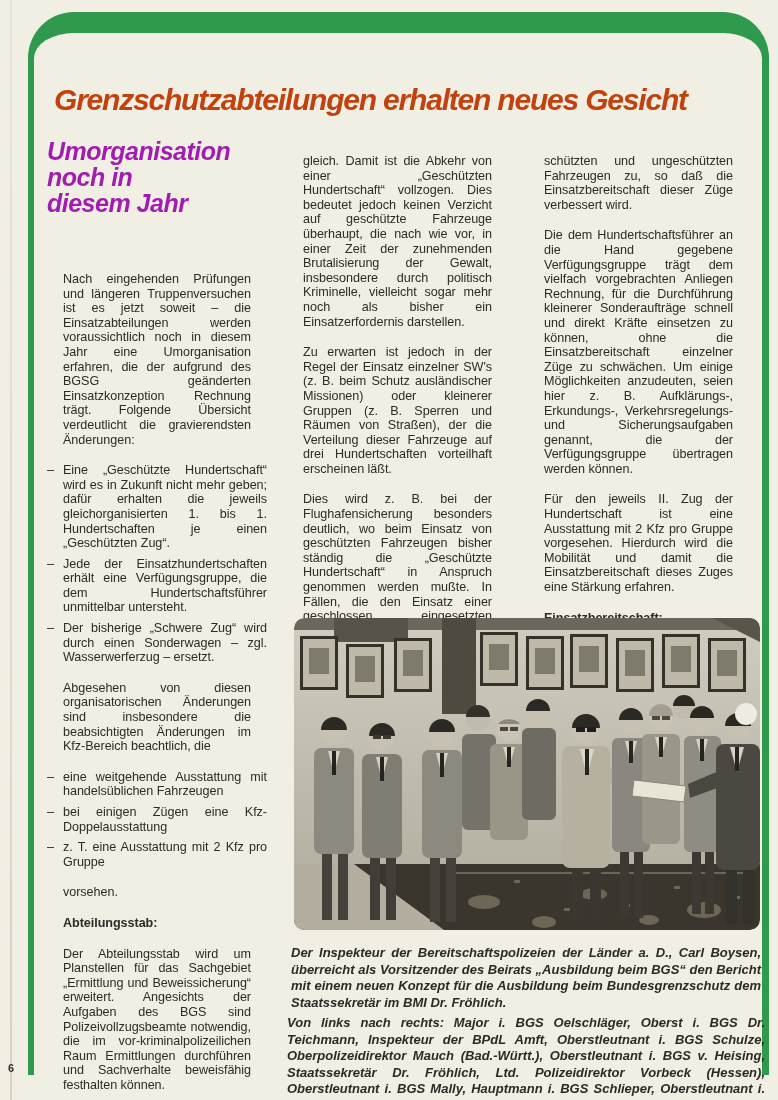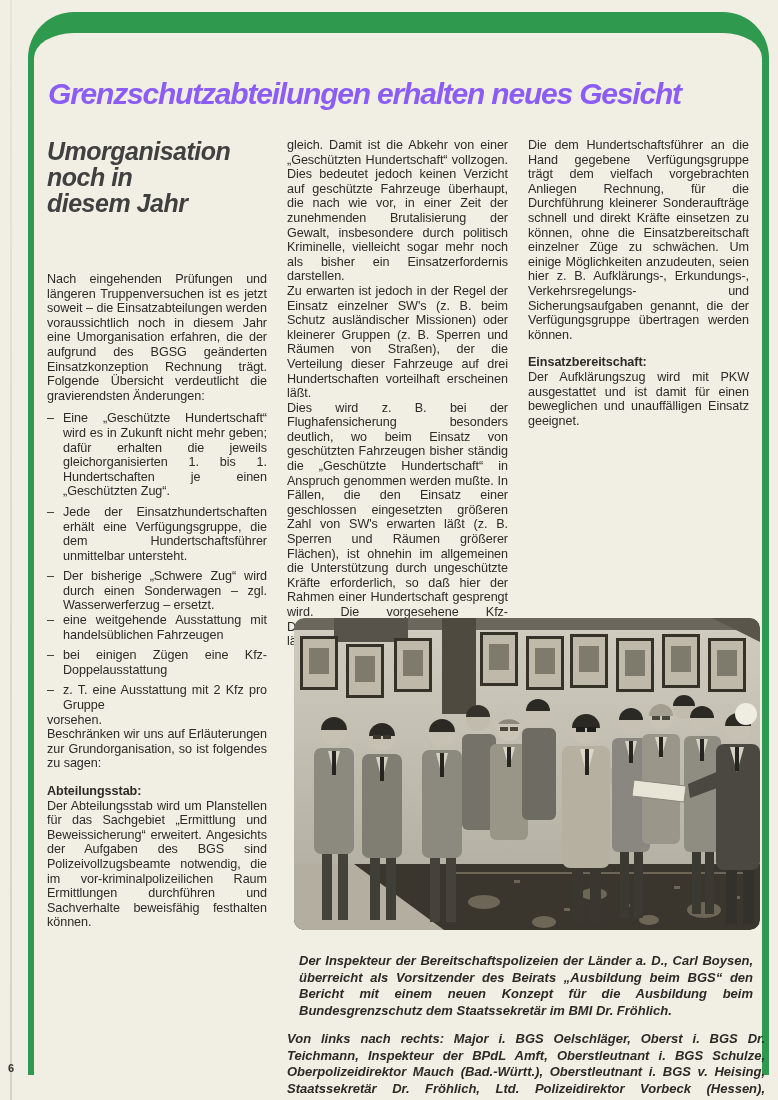--- a/index.html
+++ b/index.html
@@ -19,51 +19,51 @@
   .frame{
     position:absolute;left:28px;top:12px;width:741px;height:1063px;
     box-sizing:border-box;
     border-top:21px solid #2f9a4d;
     border-left:6px solid #2f9a4d;
     border-right:7px solid #2f9a4d;
     border-bottom:none;
     border-radius:46px 46px 0 0;
   }
   .title{
-    position:absolute;left:45px;top:74px;width:700px;margin:3px;
+    position:absolute;left:45px;top:74px;width:700px;margin:9px;
     font-size:30px;font-weight:bold;font-style:italic;
-    letter-spacing:-1.2px;color:#8b5cf6;white-space:nowrap;
+    letter-spacing:-1.2px;color:#c2410c;white-space:nowrap;
   }
   .subtitle{
     margin:0 0 56px 0;
     font-size:25px;line-height:26px;font-weight:bold;font-style:italic;
-    letter-spacing:-0.5px;color:#404040;white-space:pre-line;
+    letter-spacing:-0.5px;color:#a21caf;white-space:pre-line;
   }
   .col{position:absolute;top:138px;font-size:12.6px;line-height:14.6px;
     text-align:justify;letter-spacing:-0.05px;}
   .col1{left:47px;width:220px;}
   .col2{left:287px;width:221px;}
   .col3{left:528px;width:221px;}
-  .col p{margin:0;}
+  .col p{margin:16px;}
   .gap-s{margin-top:6px !important;}
   .gap-m{margin-top:8px !important;}
   .heading{font-weight:bold;margin-top:13px !important;}
   .bullet{display:flex;}
   .bullet .dash{flex:none;width:16px;}
   .bullet .btxt{flex:1;text-align:justify;}
   .photo{
     position:absolute;left:294px;top:618px;width:466px;height:312px;
     border-radius:10px;display:block;
   }
   .caption{
     position:absolute;left:287px;top:941px;width:478px;
     font-size:13px;line-height:16.5px;font-style:italic;font-weight:bold;
     text-align:justify;color:#2b2a25;
   }
-  .caption p{margin:12px;}
+  .caption p{margin:4px;}
   .cap2-wrap{position:relative;margin-top:1px;}
   .pagenum{
     position:absolute;left:8px;top:1062px;
     font-size:11px;font-weight:bold;color:#35342e;
   }
 </style>
 </head>
 <body>
 
 <div class="sheet">
@@ -85,50 +85,52 @@
     </div>
     <div class="bullet gap-s">
       <span class="dash">–</span>
       <span class="btxt">Jede der Einsatzhundertschaften erhält eine Verfügungsgruppe, die dem Hundertschaftsführer unmittelbar untersteht.</span>
     </div>
     <div class="bullet gap-s">
       <span class="dash">–</span>
       <span class="btxt">Der bisherige „Schwere Zug“ wird durch einen Sonderwagen – zgl. Wasserwerferzug – ersetzt.</span>
     </div>
 
+    <p>Abgesehen von diesen organisatorischen Änderungen sind insbesondere die beabsichtigten Änderungen im Kfz-Bereich beachtlich, die</p>
 
     <div class="bullet">
       <span class="dash">–</span>
       <span class="btxt">eine weitgehende Ausstattung mit handelsüblichen Fahrzeugen</span>
     </div>
     <div class="bullet gap-s">
       <span class="dash">–</span>
       <span class="btxt">bei einigen Zügen eine Kfz-Doppelausstattung</span>
     </div>
     <div class="bullet gap-s">
       <span class="dash">–</span>
       <span class="btxt">z. T. eine Ausstattung mit 2 Kfz pro Gruppe</span>
     </div>
 
     <p>vorsehen.</p>
-    <p>Beschränken wir uns auf Erläuterungen zur Grundorganisation, so ist folgendes zu sagen:</p>
 
     <p class="heading">Abteilungsstab:</p>
     <p>Der Abteilungsstab wird um Planstellen für das Sachgebiet „Ermittlung und Beweissicherung“ erweitert. Angesichts der Aufgaben des BGS sind Polizeivollzugsbeamte notwendig, die im vor-kriminalpolizeilichen Raum Ermittlungen durchführen und Sachverhalte beweisfähig festhalten können.</p>
 
   </div>
 
   <div class="col col2">
     <p>gleich. Damit ist die Abkehr von einer „Geschützten Hundertschaft“ vollzogen. Dies bedeutet jedoch keinen Verzicht auf geschützte Fahrzeuge überhaupt, die nach wie vor, in einer Zeit der zunehmenden Brutalisierung der Gewalt, insbesondere durch politisch Kriminelle, vielleicht sogar mehr noch als bisher ein Einsatzerfordernis darstellen.</p>
     <p>Zu erwarten ist jedoch in der Regel der Einsatz einzelner SW's (z. B. beim Schutz ausländischer Missionen) oder kleinerer Gruppen (z. B. Sperren und Räumen von Straßen), der die Verteilung dieser Fahrzeuge auf drei Hundertschaften vorteilhaft erscheinen läßt.</p>
     <p>Dies wird z. B. bei der Flughafensicherung besonders deutlich, wo beim Einsatz von geschützten Fahrzeugen bisher ständig die „Geschützte Hundertschaft“ in Anspruch genommen werden mußte. In Fällen, die den Einsatz einer geschlossen eingesetzten größeren Zahl von SW's erwarten läßt (z. B. Sperren und Räumen größerer Flächen), ist ohnehin im allgemeinen die Unterstützung durch ungeschützte Kräfte erforderlich, so daß hier der Rahmen einer Hundertschaft gesprengt wird. Die vorgesehene Kfz-Doppelausstattung der jeweils III. Züge läßt übrigens den Einsatz mit ge-</p>
   </div>
 
   <div class="col col3">
+    <p>schützten und ungeschützten Fahrzeugen zu, so daß die Einsatzbereitschaft dieser Züge verbessert wird.</p>
     <p>Die dem Hundertschaftsführer an die Hand gegebene Verfügungsgruppe trägt dem vielfach vorgebrachten Anliegen Rechnung, für die Durchführung kleinerer Sonderaufträge schnell und direkt Kräfte einsetzen zu können, ohne die Einsatzbereitschaft einzelner Züge zu schwächen. Um einige Möglichkeiten anzudeuten, seien hier z. B. Aufklärungs-, Erkundungs-, Verkehrsregelungs- und Sicherungsaufgaben genannt, die der Verfügungsgruppe übertragen werden können.</p>
+    <p>Für den jeweils II. Zug der Hundertschaft ist eine Ausstattung mit 2 Kfz pro Gruppe vorgesehen. Hierdurch wird die Mobilität und damit die Einsatzbereitschaft dieses Zuges eine Stärkung erfahren.</p>
     <p class="heading">Einsatzbereitschaft:</p>
     <p>Der Aufklärungszug wird mit PKW ausgestattet und ist damit für einen beweglichen und unauffälligen Einsatz geeignet.</p>
   </div>
 
   <svg class="photo" viewBox="0 0 466 312" xmlns="http://www.w3.org/2000/svg" role="img">
     <defs>
       <linearGradient id="wallg" x1="0" y1="0" x2="0" y2="1">
         <stop offset="0" stop-color="#d0ccbf"></stop>
         <stop offset="1" stop-color="#aeab9d"></stop>
       </linearGradient>

